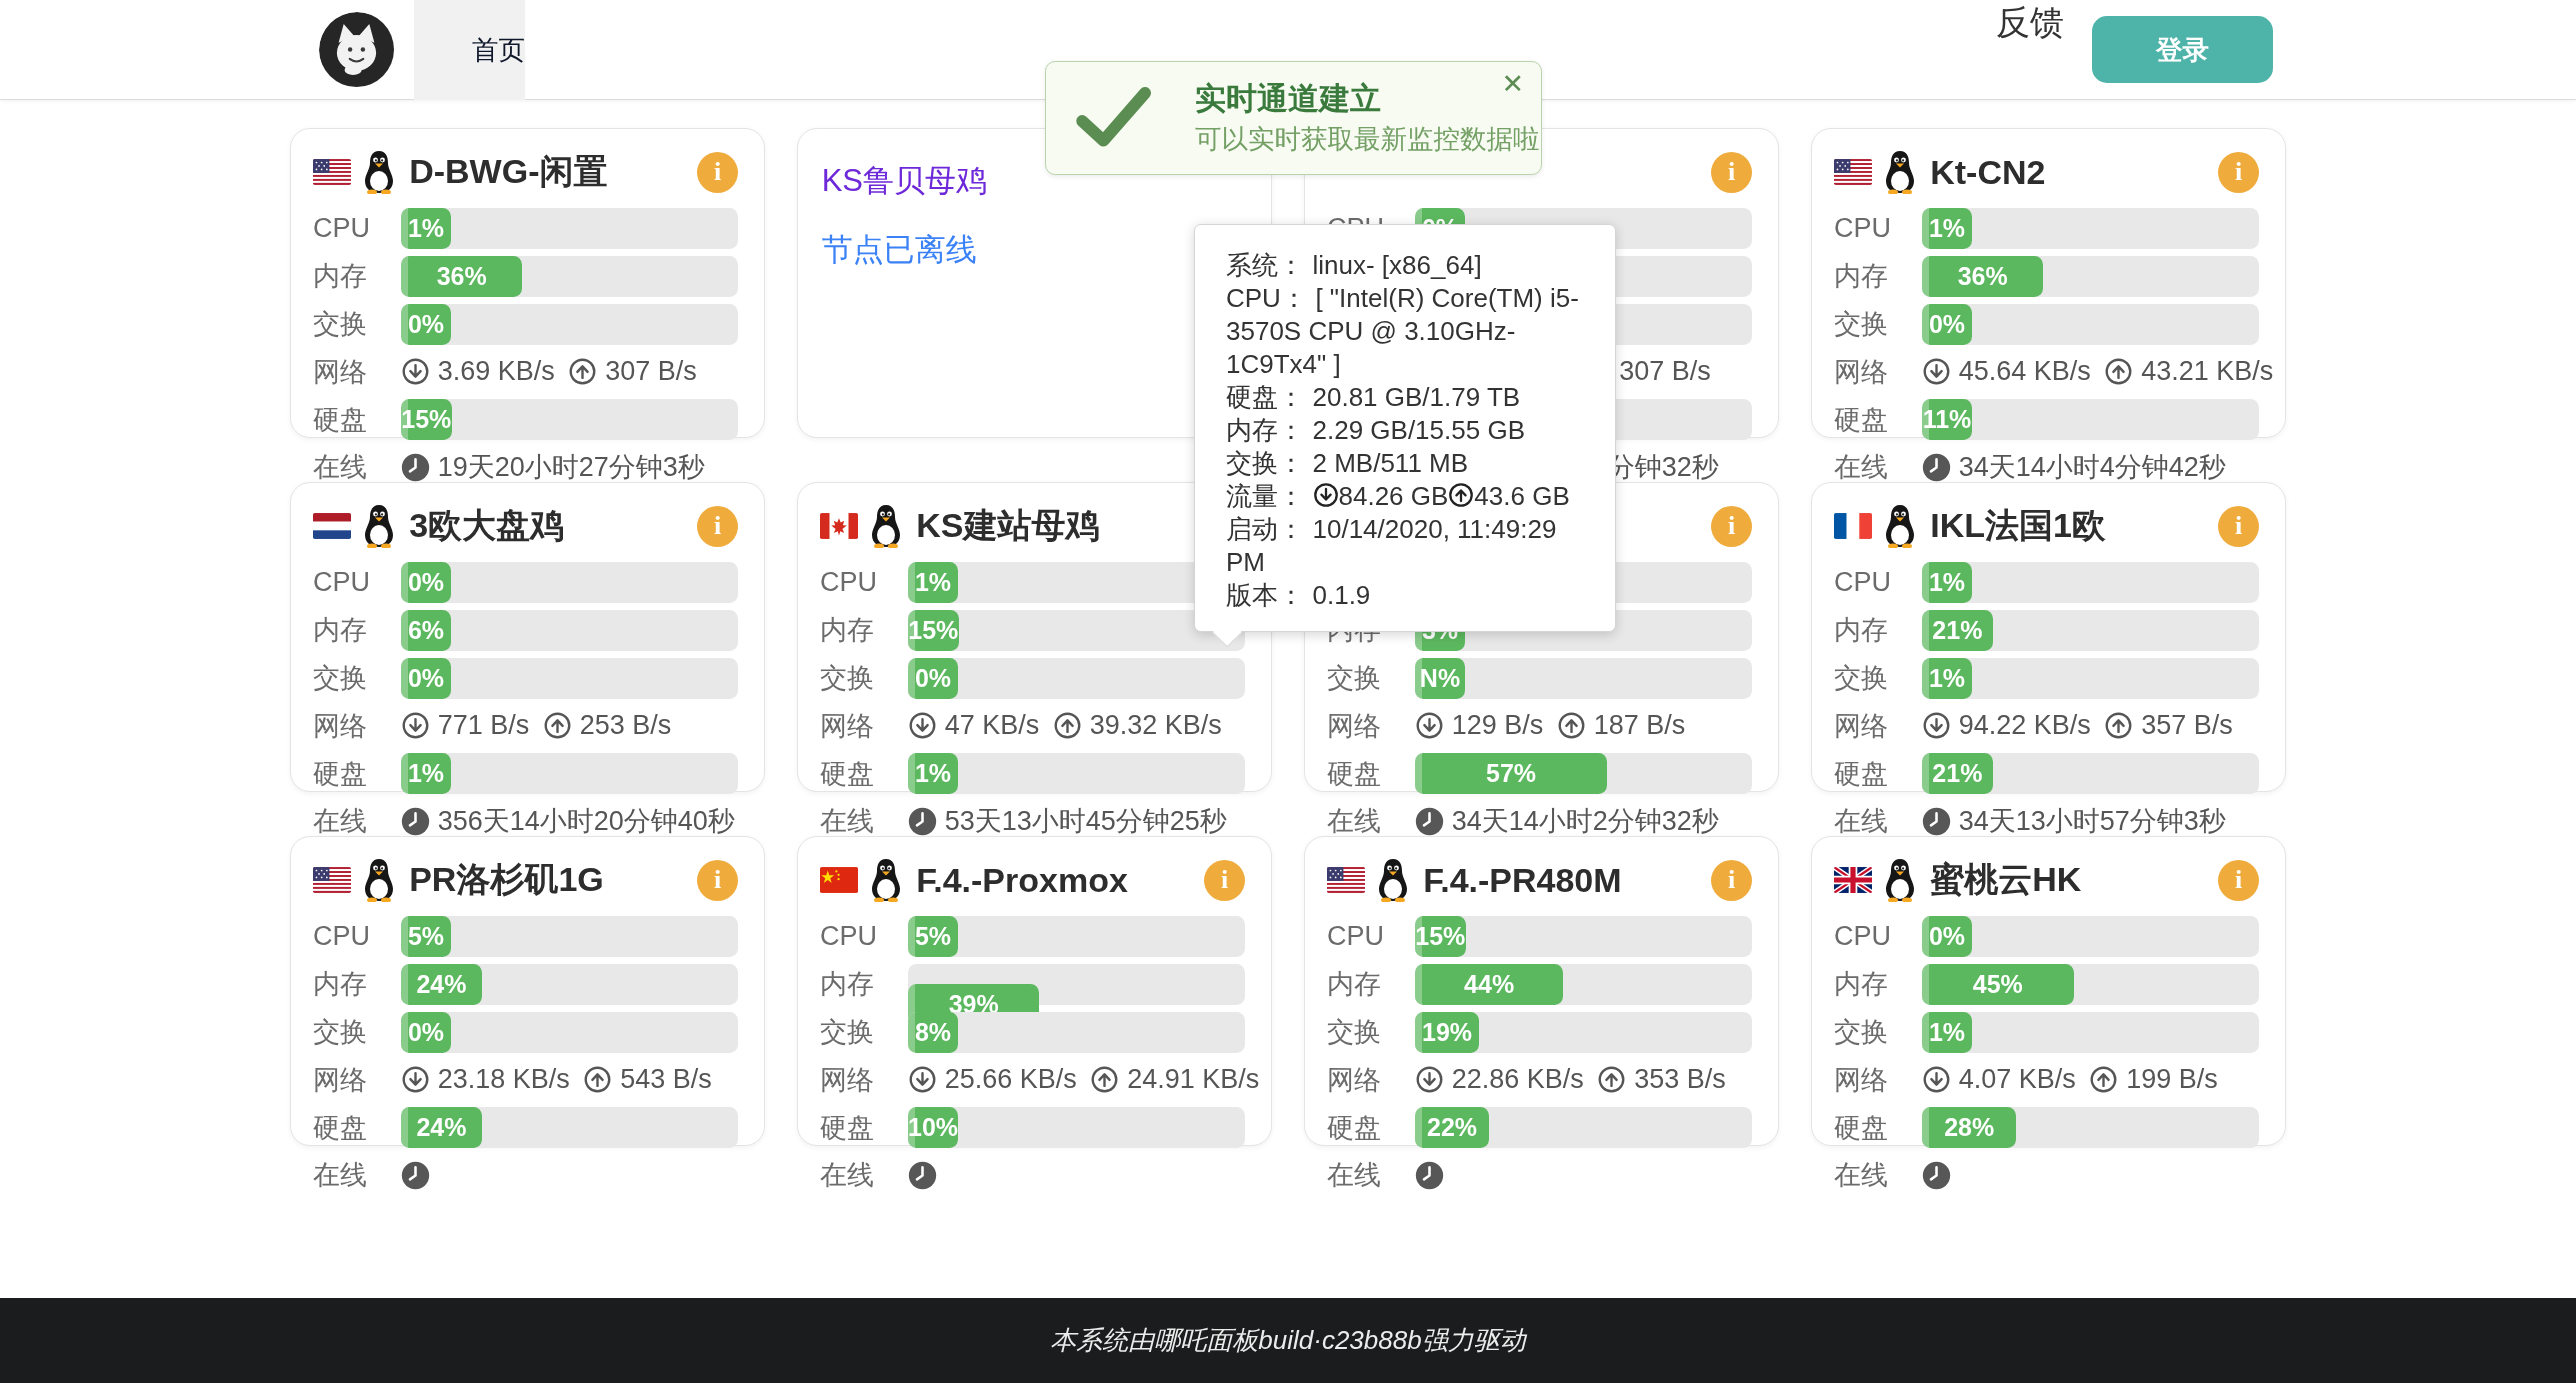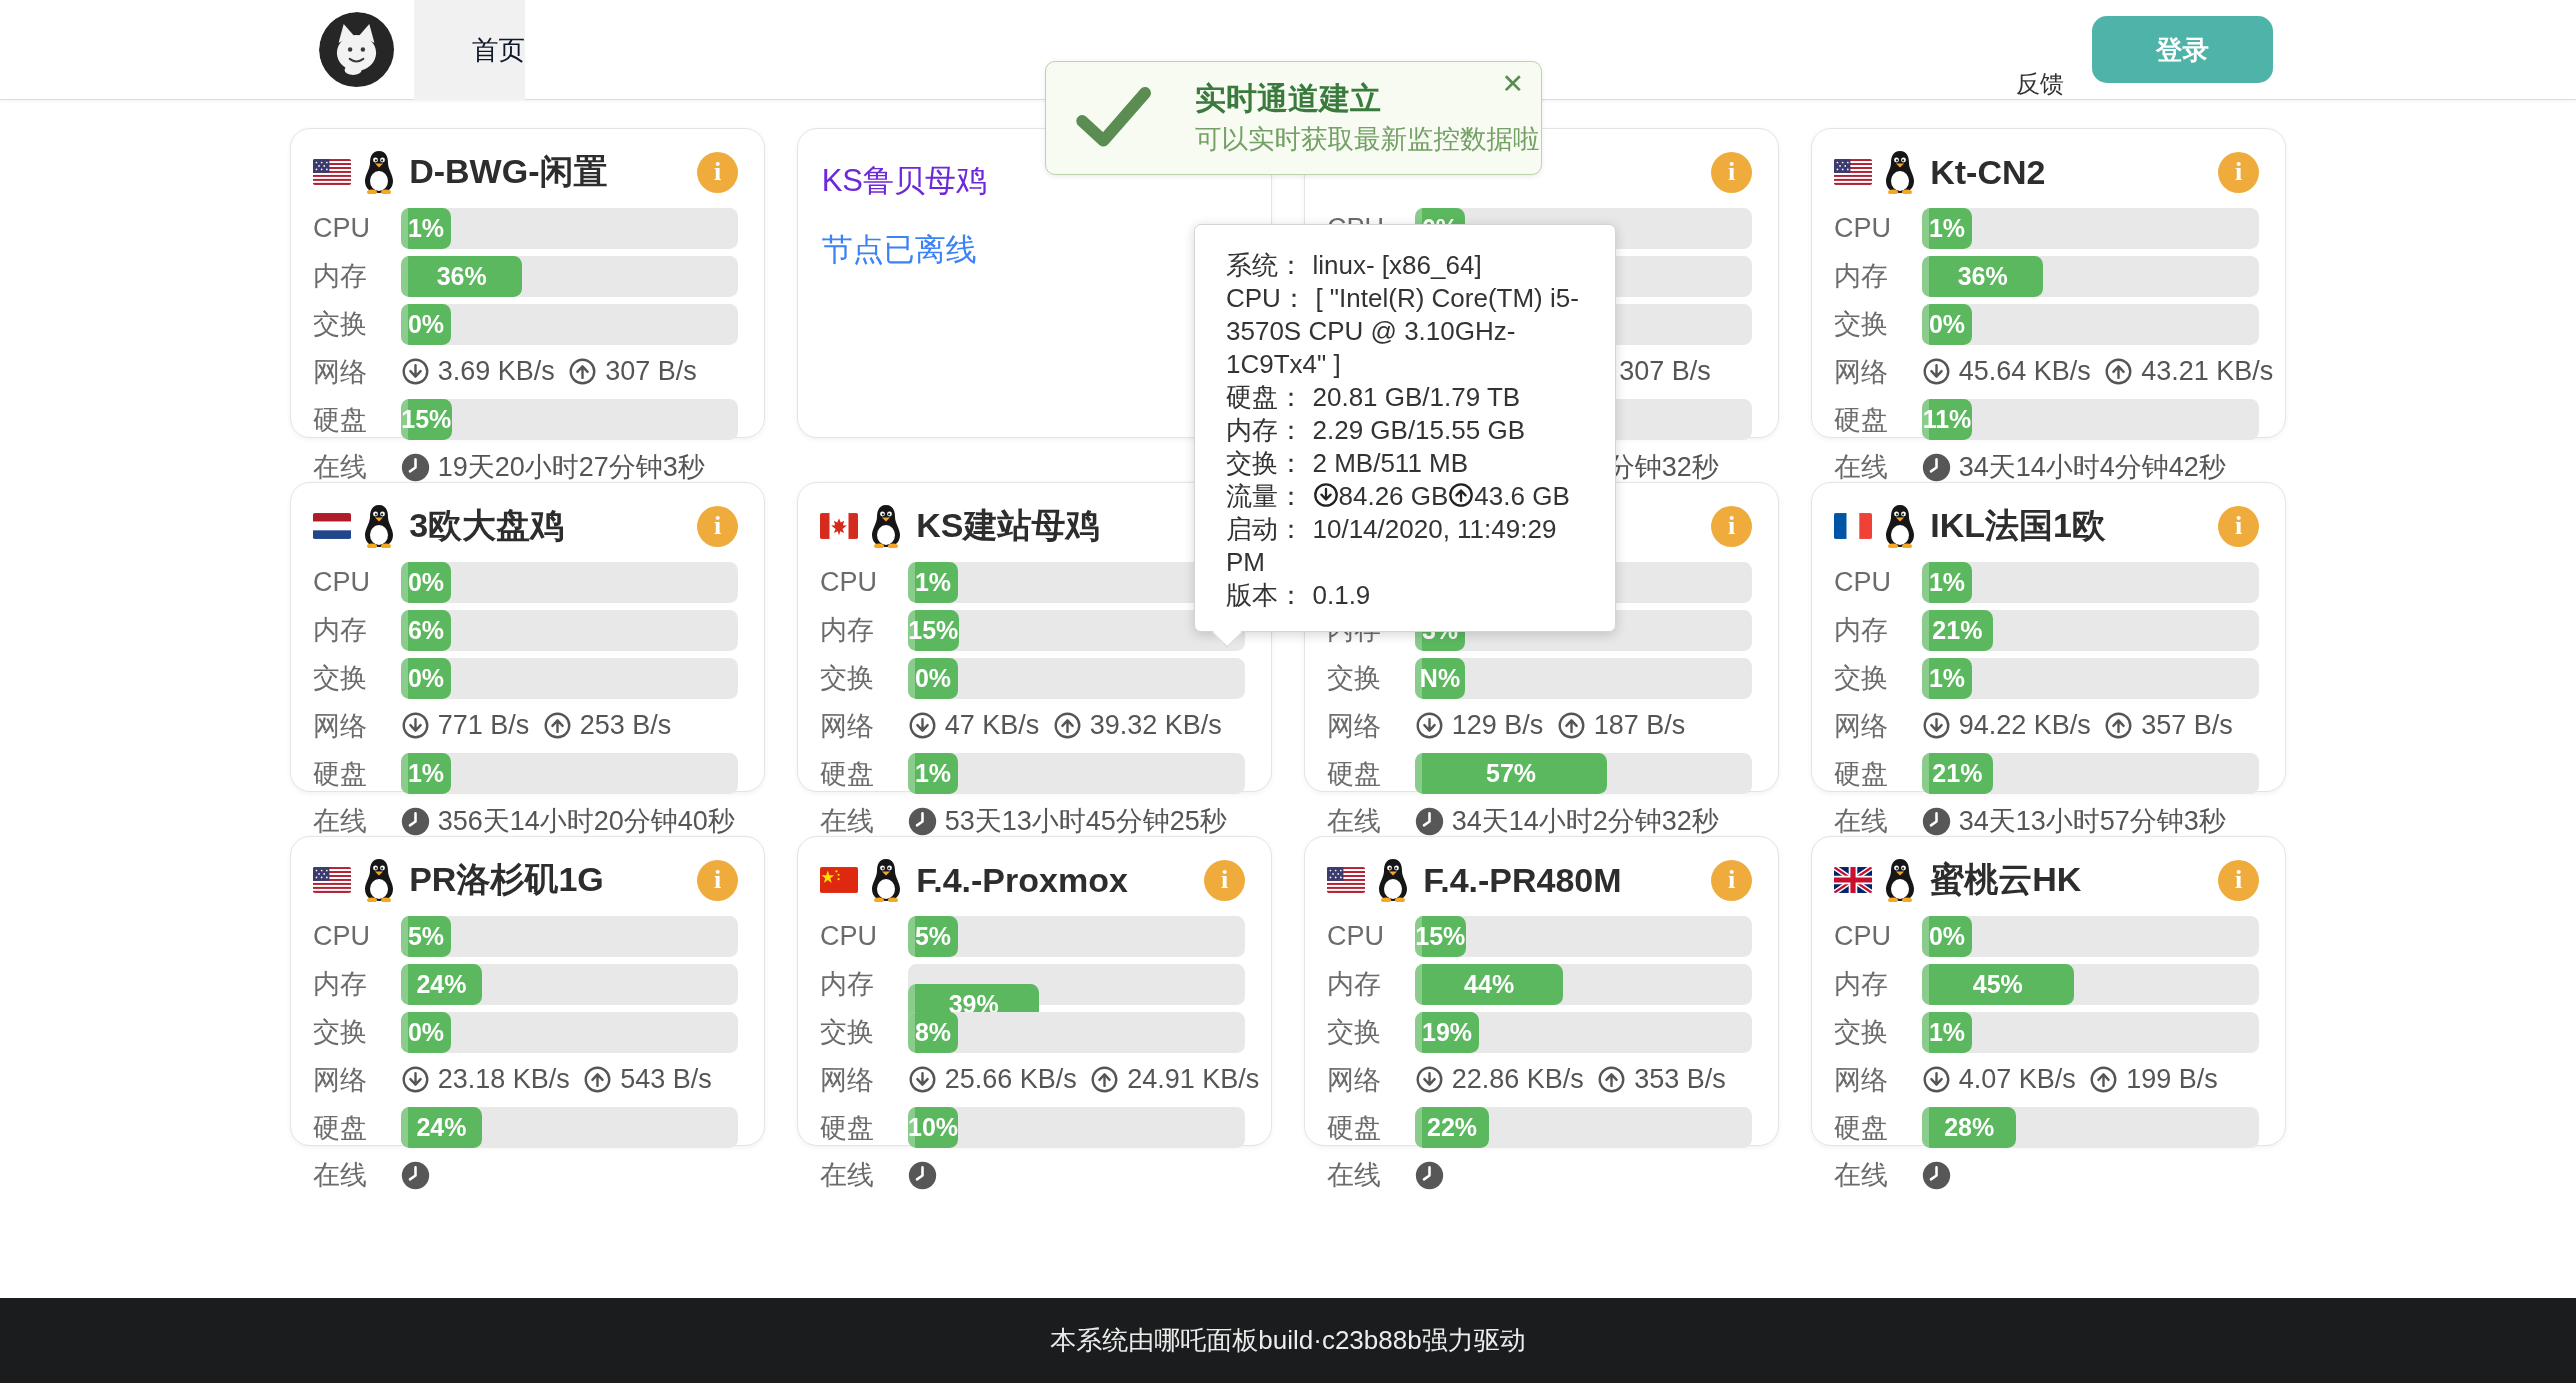--- a/index.html
+++ b/index.html
@@ -6,22 +6,22 @@
     font-family:"Liberation Sans","DejaVu Sans",sans-serif;background:#fff;color:#333;}
   *{box-sizing:border-box;}
 
   
   .header{position:absolute;left:0;top:0;width:2576px;height:100px;background:#fff;
     border-bottom:0.9px solid #dcdcdc;box-shadow:0 1.7px 3.4px rgba(0,0,0,.06);z-index:30;}
   .logo{position:absolute;left:319px;top:12px;width:77px;height:77px;border-radius:50%;
     overflow:hidden;cursor:pointer;}
   .nav-tab{position:absolute;left:414px;top:0;width:111px;height:100px;background:#f1f1f1;
     display:flex;align-items:center;justify-content:flex-end;font-size:26.5px;color:#0f172a;cursor:pointer;}
-  .feedback{position:absolute;right:512px;top:0;height:100px;display:flex;align-items:flex-end;
-    font-size:24px;color:#333;cursor:pointer;}
+  .feedback{position:absolute;right:512px;top:0;height:100px;display:flex;align-items:flex-start;
+    font-size:34px;color:#333;cursor:pointer;}
   .login-btn{position:absolute;right:303px;top:16px;width:181px;height:67px;border:none;
     border-radius:15px;color:#fff;font-size:26.5px;font-weight:bold;cursor:pointer;
     background:var(--teal,#4eb3a9);font-family:inherit;}
 
   
   .grid{position:absolute;left:290px;top:128px;width:1992px;display:grid;
     grid-template-columns:repeat(4,475px);column-gap:32px;row-gap:44px;z-index:1;}
   .card{width:475px;height:310px;background:#fff;border:0.9px solid #e4e4e4;border-radius:20px;
     box-shadow:0 1.7px 5.1px rgba(0,0,0,.05);padding:19px 26px 27px 22px;position:relative;}
   .title-row{display:flex;align-items:center;height:48px;margin-bottom:12px;}
@@ -60,21 +60,21 @@
   .tooltip{position:absolute;left:1194px;top:224px;width:422px;z-index:60;background:#fff;
     border:0.9px solid #d4d4d5;border-radius:6.8px;box-shadow:0 2.6px 12px rgba(0,0,0,.16);
     padding:24px 31px 19px 31px;font-size:26px;color:#333;line-height:33px;}
   .tooltip-arrow{position:absolute;left:22px;bottom:-11px;width:20.5px;height:20.5px;background:#fff;
     border-right:0.9px solid #d4d4d5;border-bottom:0.9px solid #d4d4d5;transform:rotate(45deg);}
   .tip-k{margin-right:8.5px;}
   .tip-icon{width:26px;height:26px;vertical-align:-3.4px;}
 
   
   .footer{position:absolute;left:0;top:1298px;width:2576px;height:85px;background:#1b1c1d;
-    z-index:40;display:flex;align-items:center;justify-content:center;font-size:26px;color:#ececec;}
+    z-index:40;display:flex;align-items:center;justify-content:center;font-size:26px;color:#ececec;font-style:italic;}
   .flink{cursor:pointer;}
 </style>
 </head>
 <body>
 
 <div class="header">
   <div class="logo">
     <svg viewBox="0 0 88 88" width="75" height="75">
       <circle cx="44" cy="44" r="44" fill="#262626"></circle>
       <polygon points="23,36 29,14 41,28" fill="#f2f2f2"></polygon>

